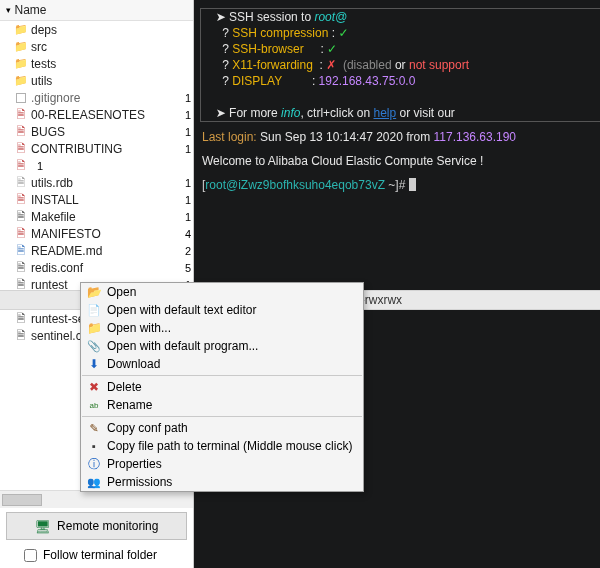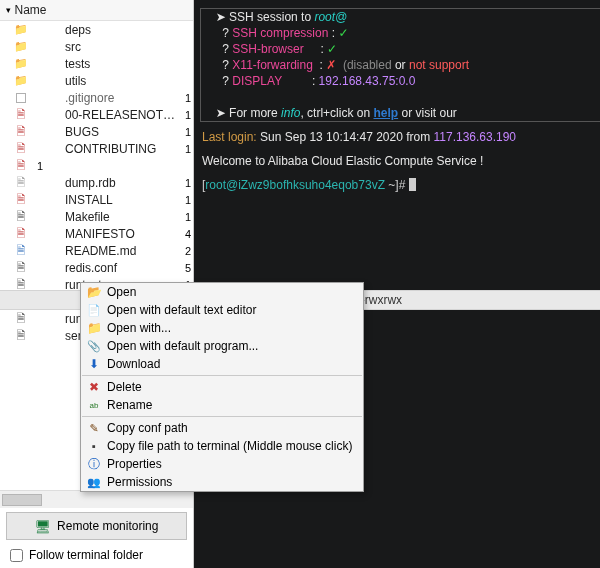--- a/index.html
+++ b/index.html
@@ -8,55 +8,55 @@
 
 
 .left { width: 194px; display: flex; flex-direction: column; border-right: 1px solid #ccc; background: #fff; }
 .tree-header { display: flex; align-items: center; padding: 3px 6px; border-bottom: 1px solid #e0e0e0; background: #f7f7f7; }
 .tree-header .tri { font-size: 9px; margin-right: 4px; }
 .tree-header .name { flex: 1; color: #222; }
 .tree-header .col2 { width: 14px; text-align: right; color: #000; font-size: 8px; }
 .tree { flex: 1; overflow: hidden; position: relative; }
 .row { display: flex; align-items: center; height: 17px; padding-left: 14px; padding-right: 2px; color: #222; cursor: default; white-space: nowrap; }
 .row .ico { width: 14px; height: 12px; margin-right: 3px; display: flex; align-items: center; justify-content: center; font-size: 11px; line-height: 1; }
-.row .lbl { flex: 1; overflow: hidden; text-overflow: ellipsis; margin-left: 34px; }
+.row .lbl { flex: 1; overflow: hidden; text-overflow: ellipsis; }
 .row .n { width: 12px; text-align: right; color: #000; font-size: 11px; }
 .row.selected { background: #0a84ff; color: #fff; }
 .row.selected .n { color: #fff; }
 .folder-yellow { color: #e8b93a; }
 .folder-brown { color: #8a5a2b; }
 .gitignore-ico { width: 10px; height: 10px; border: 1px solid #b0b0b0; background: #fff; position: relative; }
 .file-red { color: #b52020; font-size: 10px; }
 .file-dark { color: #333; font-size: 10px; }
 .file-blue { color: #1b5fb4; font-size: 10px; }
 .file-grey { color: #888; font-size: 10px; }
 .row.dimmed { color: #666; }
 
 
 .scrollstub { height: 18px; background: #f0f0f0; border-top: 1px solid #ddd; display: flex; align-items: center; }
 .scrollstub .thumb { width: 40px; height: 12px; background: #cfcfcf; border: 1px solid #b5b5b5; margin-left: 2px; }
 .remote-btn { height: 28px; margin: 4px 6px 2px 6px; border: 1px solid #bfbfbf; background: #e8e8e8; display: flex; align-items: center; justify-content: center; gap: 6px; cursor: pointer; }
 .remote-btn .mon-ico { font-size: 13px; color: #157a3a; }
-.follow { display: flex; align-items: center; gap: 6px; padding: 6px 10px; }
+.follow { display: flex; align-items: center; gap: 6px; padding: 6px 24px; }
 .follow input { width: 13px; height: 13px; }
 
 
 .right { flex: 1; background: #18191a; color: #ddd; font-family: "Consolas", "Courier New", monospace; font-size: 12px; position: relative; overflow: hidden; padding-top: 4px; }
 .termbox { margin: 4px 0 0 6px; border: 1px solid #555; width: 1000px; }
 .termline { padding: 0 8px; line-height: 16px; white-space: pre; }
 .white { color: #e6e6e6; }
 .cyan { color: #29d0c6; font-style: italic; }
-.yellow { color: #ec4899; }
+.yellow { color: #eab308; }
 .green { color: #36d84a; }
 .redx { color: #ff4d4d; }
 .grey { color: #8a8a8a; }
 .red2 { color: #ff5b5b; }
 .purple { color: #c586ff; margin-top: 32px; }
 .orange { color: #d19a45; }
-.link { color: #2e7ad1; text-decoration: underline; font-weight: bold; }
+.link { color: #2e7ad1; text-decoration: underline; }
 .below { padding: 6px 0 0 8px; line-height: 18px; white-space: pre; }
 .prompt { color: #cfcfcf; }
 .pcyan { color: #2bb5b0; }
 .cursor { display: inline-block; width: 7px; height: 13px; background: #cfcfcf; vertical-align: -2px; }
 
 
 .info-bar { position: absolute; top: 290px; left: 0; right: 0; height: 20px; background: #e9e9e9; color: #333; display: flex; align-items: center; font-family: "Segoe UI", sans-serif; font-size: 11px; padding-left: 184px; gap: 18px; border-top: 1px solid #d4d4d4; border-bottom: 1px solid #d4d4d4; white-space: nowrap; }
 .info-bar span { }
 
 
@@ -125,21 +125,21 @@
           <span class="ico file-red">🗎</span>
           <span class="lbl">CONTRIBUTING</span>
           <span class="n">1</span>
         </div>
         <div class="row">
           <span class="ico file-red">🗎</span>
           <span class="n">1</span>
         </div>
         <div class="row">
           <span class="ico file-grey">🗎</span>
-          <span class="lbl">dump.rdb</span>
+          <span class="lbl">utils.rdb</span>
           <span class="n">1</span>
         </div>
         <div class="row">
           <span class="ico file-red">🗎</span>
           <span class="lbl">INSTALL</span>
           <span class="n">1</span>
         </div>
         <div class="row">
           <span class="ico file-dark">🗎</span>
           <span class="lbl">Makefile</span>

